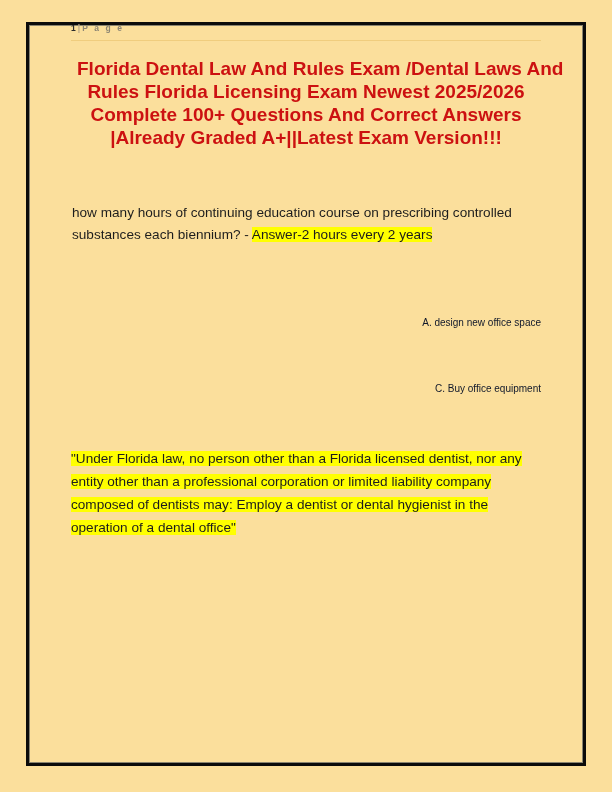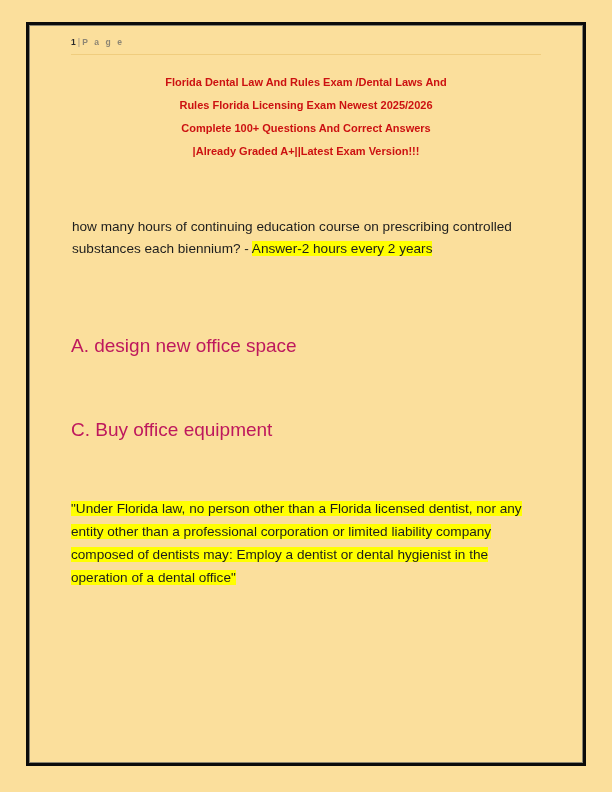--- a/index.html
+++ b/index.html
@@ -41,21 +41,21 @@
     right: 0;
     bottom: 0;
     box-sizing: border-box;
     border: 1px solid #8a8470;
   }
 
   
   #content {
     position: absolute;
     left: 71px;
-    top: 36px;
+    top: 22px;
     width: 470px;
   }
 
   
   #page-header {
     font-size: 8.5px;
     font-weight: bold;
     color: #3a3228;
     letter-spacing: 0px;
     line-height: 12px;
@@ -82,21 +82,21 @@
     height: 1px;
     background: #f0cd7e;
     margin-top: 2px;
     margin-bottom: 16px;
   }
 
   
   #doc-title {
     color: #cc1111;
     font-weight: bold;
-    font-size: 11px;
+    font-size: 19px;
     line-height: 23px;
     text-align: center;
     margin: 0 0 8px 0;
     padding: 0 6px;
   }
   #doc-title .tline { display: block; white-space: nowrap; }
 
   
   .block {
     font-size: 13.6px;
@@ -106,21 +106,21 @@
   }
   .gap-xl { height: 44px; }
   .gap-md { height: 12px; }
 
   .hl {
     background: #ffff00;
     box-decoration-break: clone;
     -webkit-box-decoration-break: clone;
   }
 
-  .opt { font-size: 19px; line-height: 21.5px; color: #be185d; }
+  .opt { font-size: 10px; line-height: 21.5px; color: #0f172a; text-align: right; }
 
   .quote-block {
     font-size: 13.6px;
     line-height: 23px;
     color: #1d1d1d;
   }
 </style>
 </head>
 <body>
 

